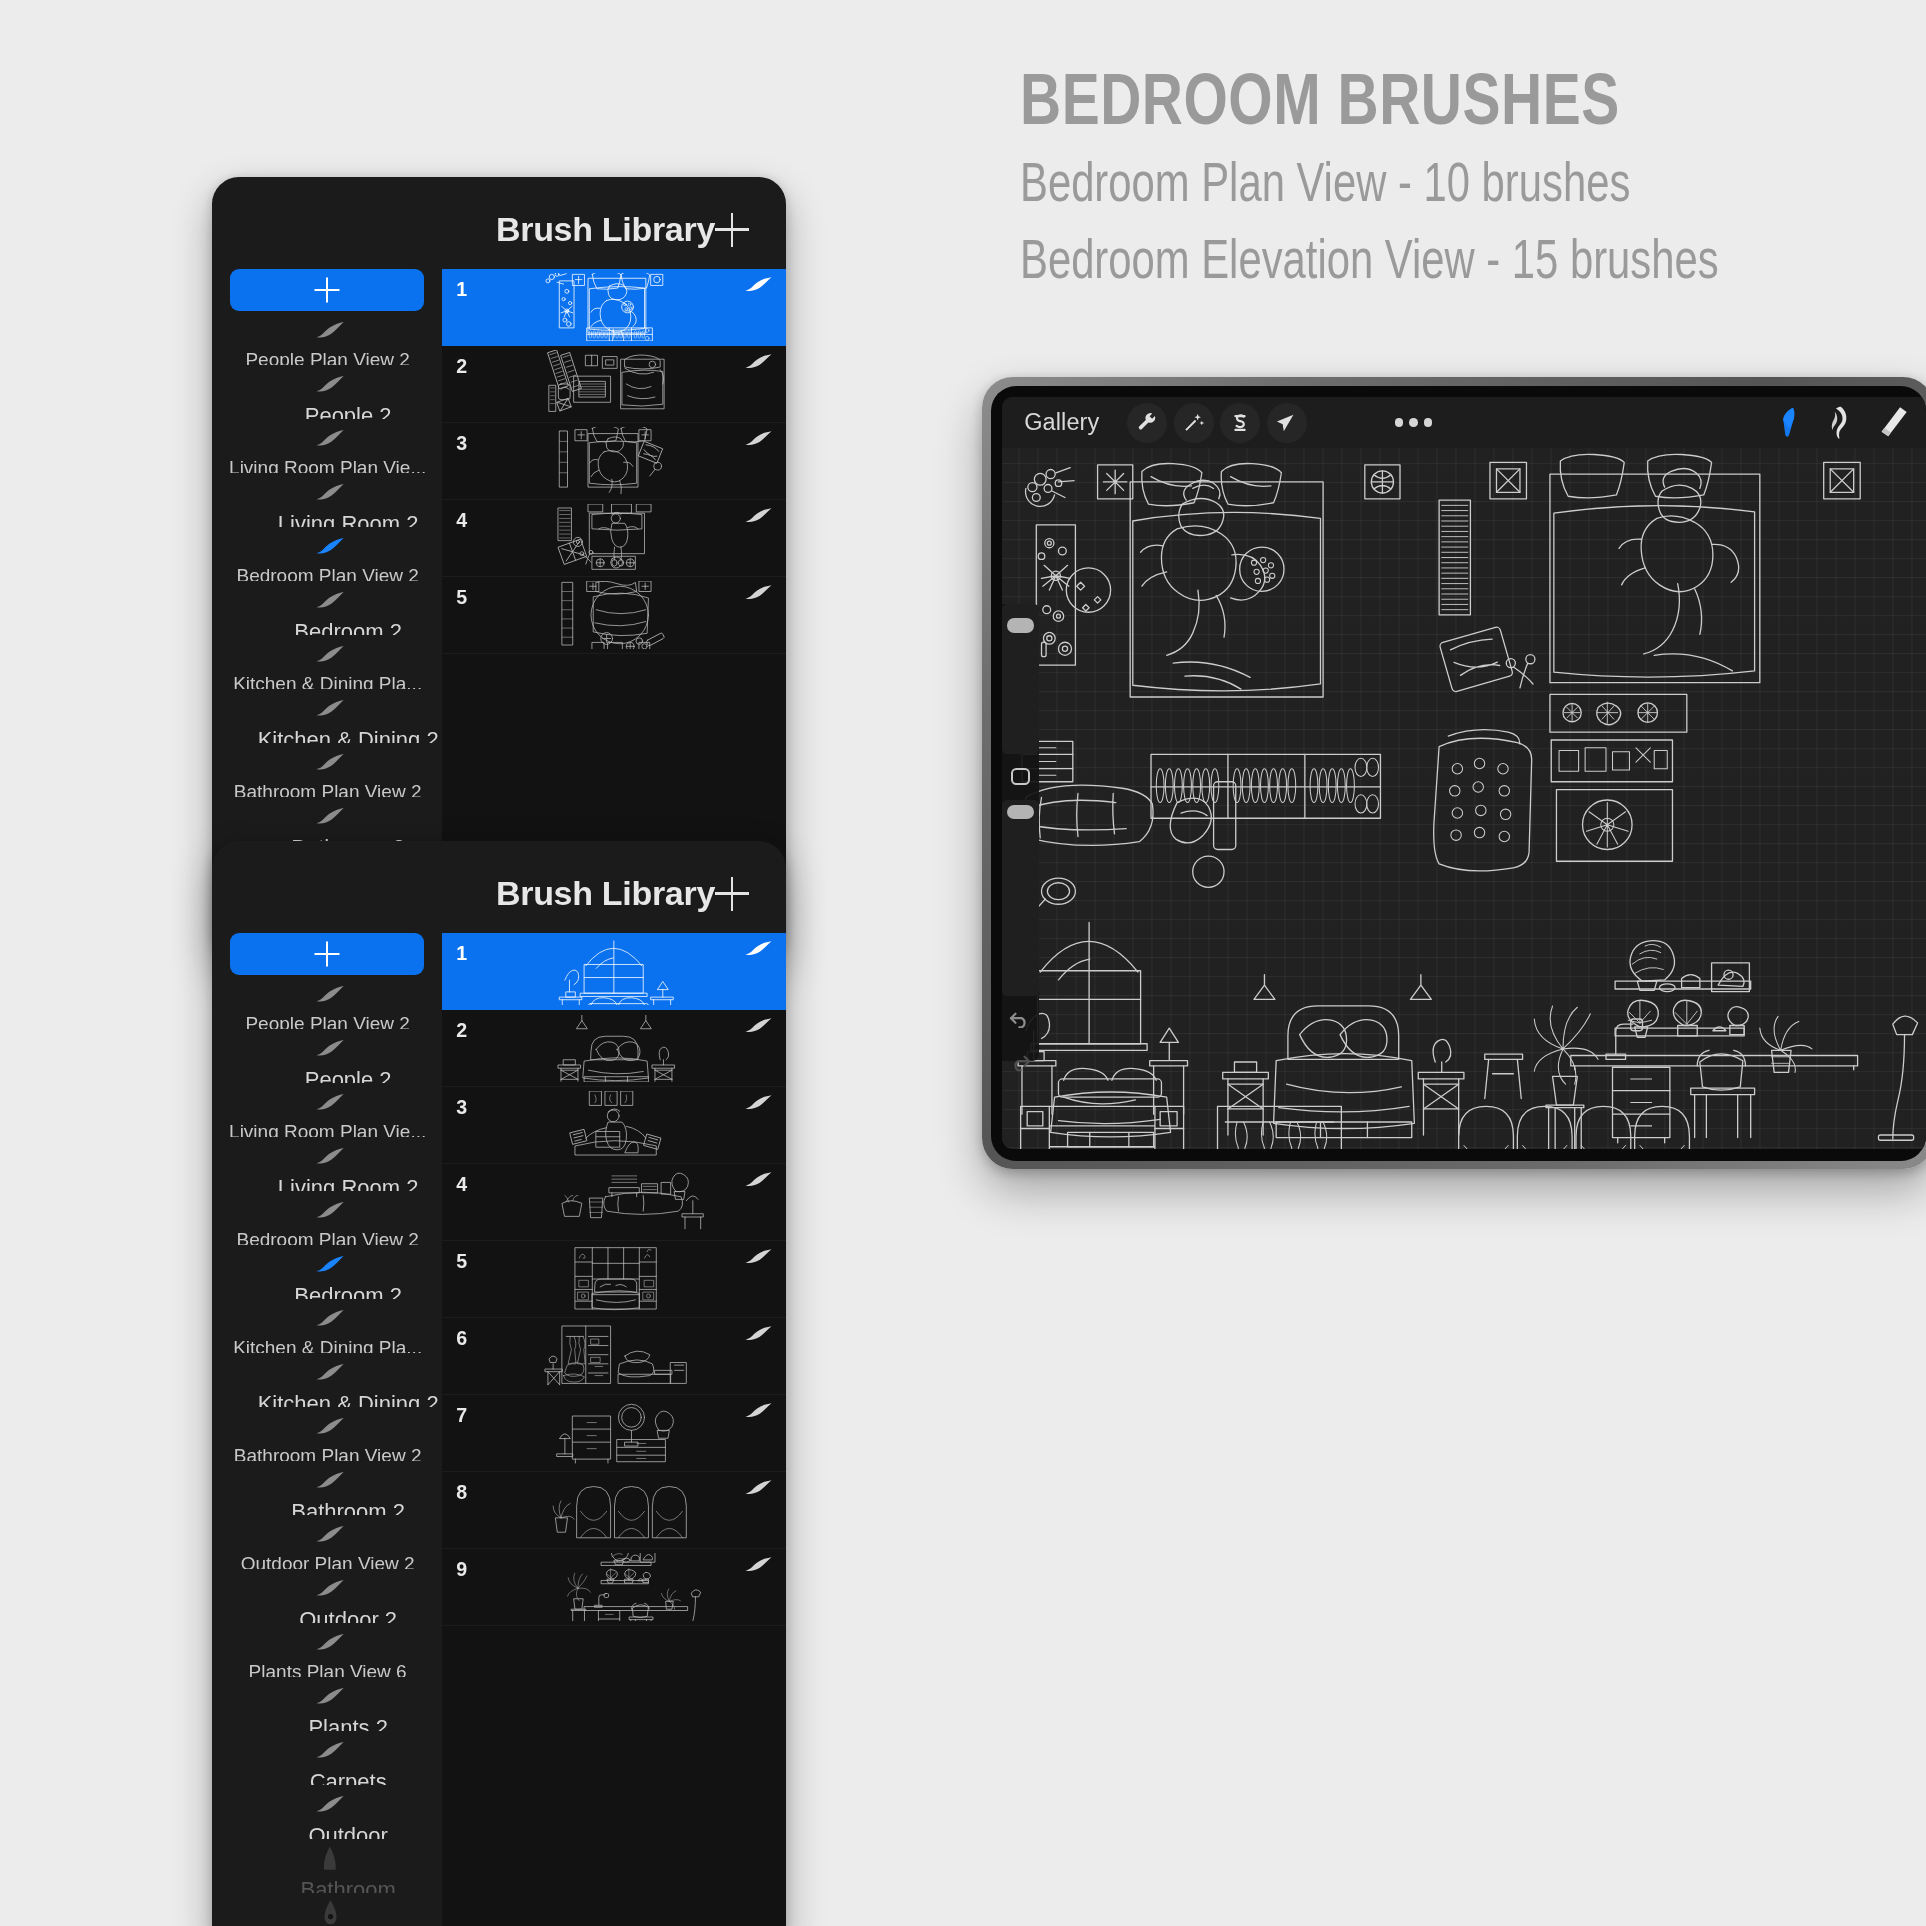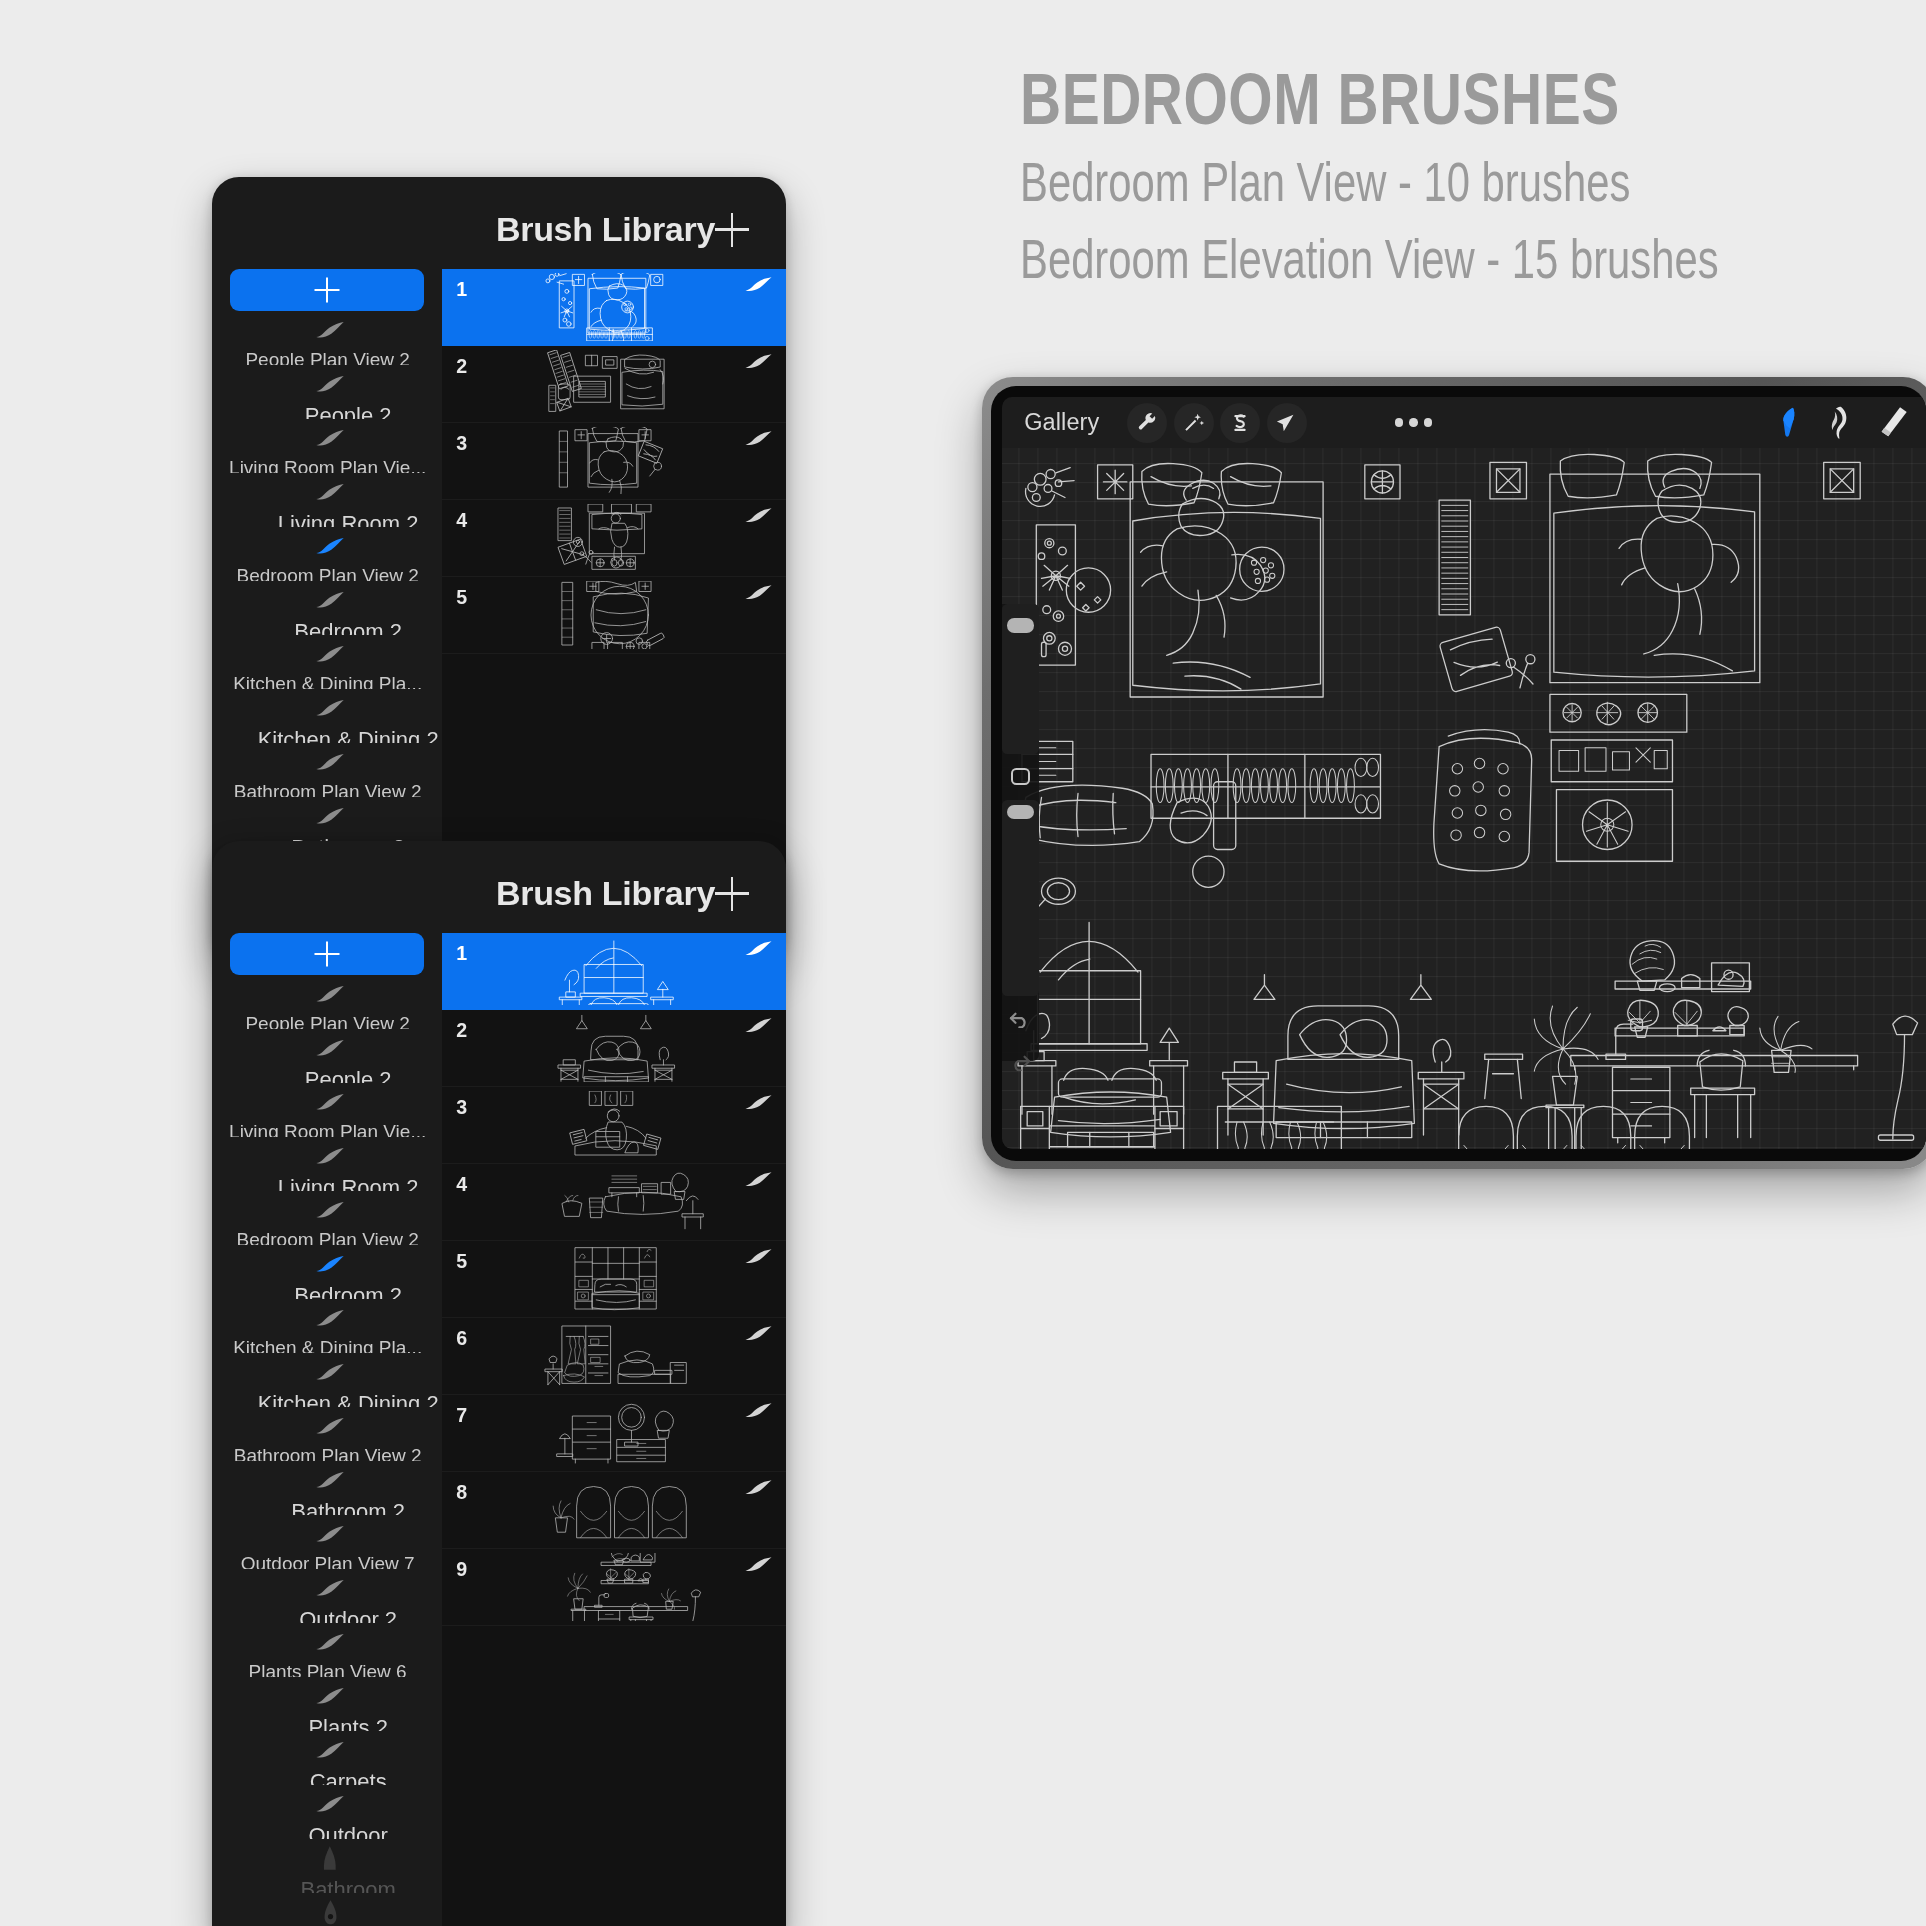--- a/index.html
+++ b/index.html
@@ -1147,21 +1147,21 @@
             </svg>
           </span>
           <span class="set-label">Bathroom 2</span>
         </div>
         <div class="set-row">
           <span class="set-icon">
             <svg width="30" height="19.6" viewBox="0 0 46 30">
               <path d="M2 26 C10 26 14 18 22 12 C29 7 37 4 44 3 C38 8 33 15 25 21 C18 26 9 28 2 26 Z" fill="#8c8c8c"></path>
             </svg>
           </span>
-          <span class="set-label">Outdoor Plan View 7</span>
+          <span class="set-label">Outdoor Plan View 2</span>
         </div>
         <div class="set-row big">
           <span class="set-icon">
             <svg width="30" height="19.6" viewBox="0 0 46 30">
               <path d="M2 26 C10 26 14 18 22 12 C29 7 37 4 44 3 C38 8 33 15 25 21 C18 26 9 28 2 26 Z" fill="#8c8c8c"></path>
             </svg>
           </span>
           <span class="set-label">Outdoor 2</span>
         </div>
         <div class="set-row">

